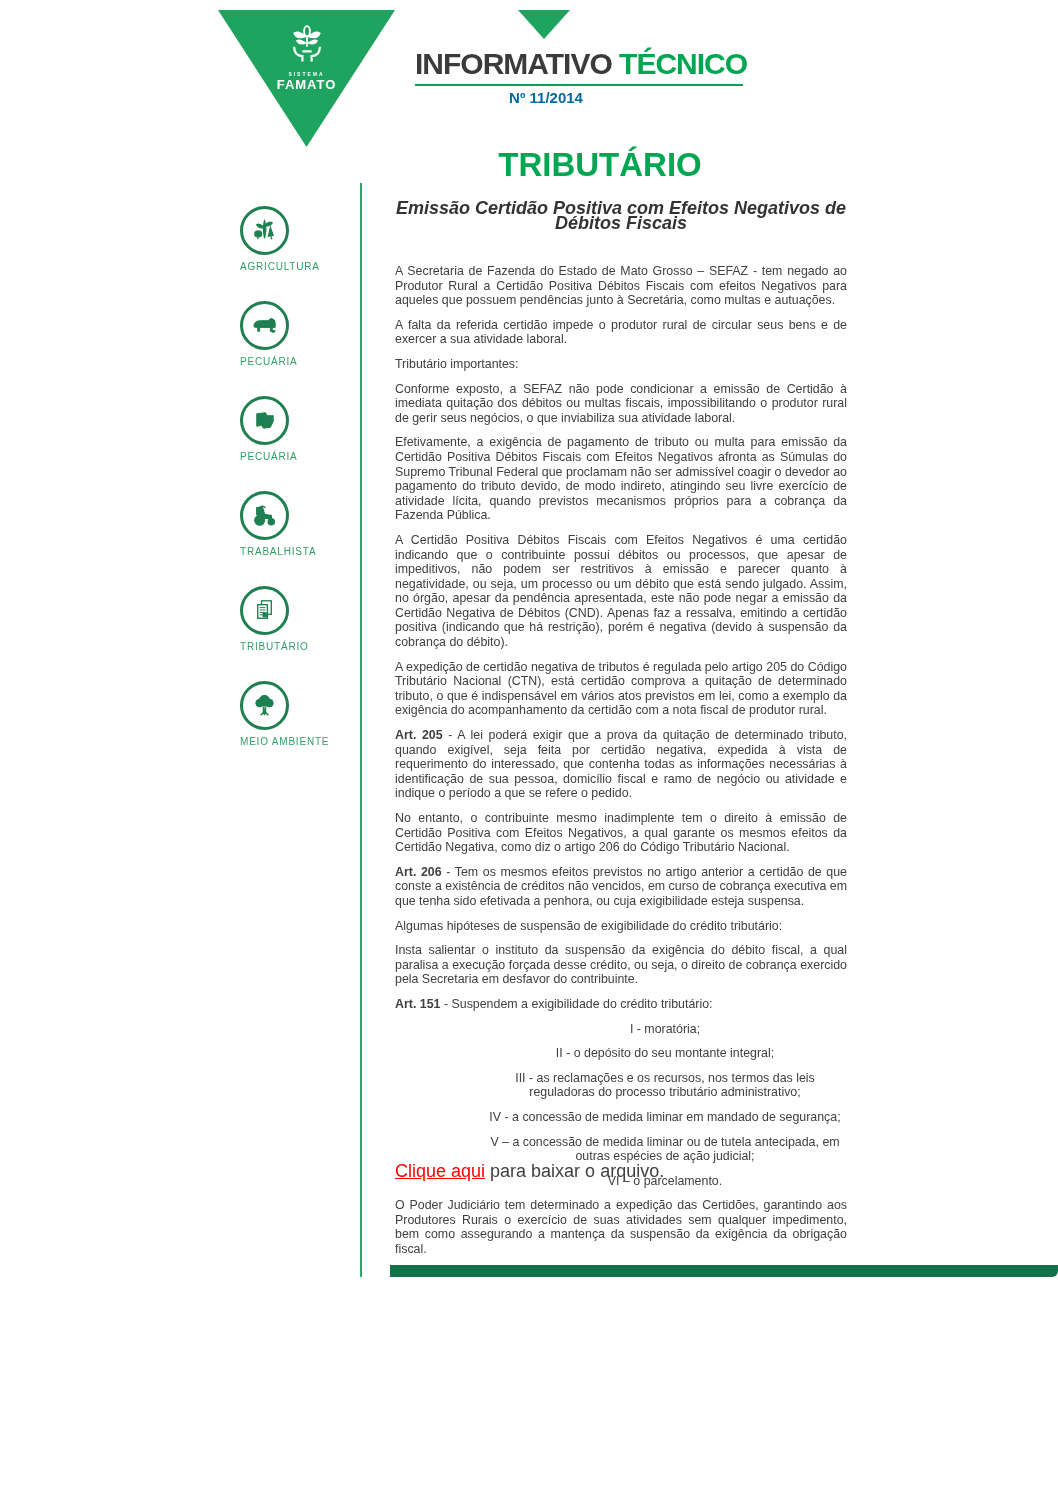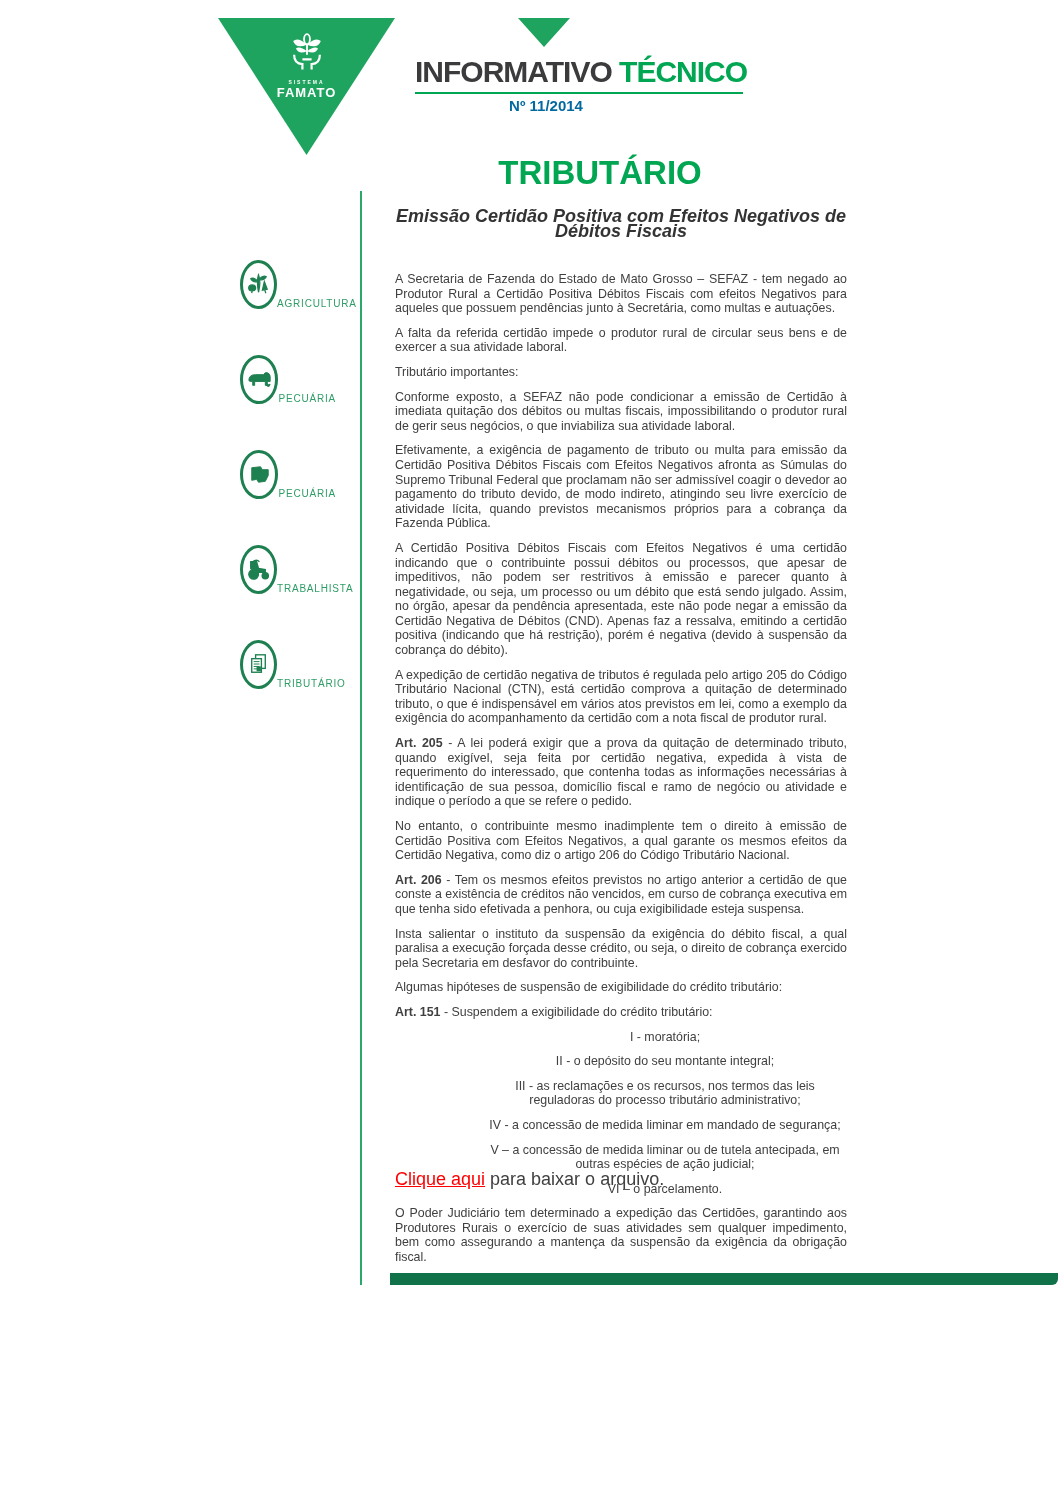--- a/index.html
+++ b/index.html
@@ -1,17 +1,17 @@
 <!DOCTYPE html>
 <html><head>
 <meta charset="utf-8">
 <style>
   * { margin:0; padding:0; box-sizing:border-box; }
   body { background:#fff; font-family:"Liberation Sans", sans-serif; }
-  .page { position:relative; width:1058px; height:1277px; background:#fff; overflow:hidden; margin:8px auto;border-radius:6px; }
+  .page { position:relative; width:1058px; height:1277px; background:#fff; overflow:hidden; margin:0 auto;border-radius:6px; }
 
   
   .tri-big {
     position:absolute; left:218px; top:10px; width:177px; height:137px;
     background:#1EA45F; clip-path:polygon(0 0,100% 0,50% 100%);
     display:flex; flex-direction:column; align-items:center; padding-top:14px;
   }
   .tri-small {
     position:absolute; left:518px; top:10px; width:52px; height:29px;
     background:#1EA45F; clip-path:polygon(0 0,100% 0,50% 100%);
@@ -27,21 +27,21 @@
   .issue { width:262px; text-align:center; color:#0369a1; font-weight:bold; font-size:15px; }
 
   .section-title { position:absolute; left:340px; top:146px; width:520px; text-align:center;
     font-size:33px; font-weight:bold; color:#00A651; letter-spacing:0px; }
 
   
   .vline { position:absolute; left:360px; top:183px; width:2px; height:1230px; background:#2AA76B; }
 
   
   .sidebar { position:absolute; left:240px; top:206px; width:96px; }
-  .side-item { height:95px; display:flex; flex-direction:row; align-items:flex-end; }
+  .side-item { height:95px; display:flex; flex-direction:column; align-items:flex-start; }
   .side-circle { width:49px; height:49px; border:3px solid #1E8050; border-radius:50%;
     display:flex; align-items:center; justify-content:center; background:#fff; }
   .side-label { margin-top:6px; font-size:10px; letter-spacing:0.8px; color:#2E9D66; text-align:center; white-space:nowrap; }
   .side-circle svg { width:31px; height:31px; }
   .icn { fill:#1E8050; stroke:#1E8050; }
 
   
   .content { position:absolute; left:395px; top:201px; width:452px;
     font-size:12.4px; line-height:14.6px; color:#404040; text-align:justify; }
   .headline { font-size:18px; font-weight:bold; font-style:italic; text-align:center;
@@ -164,37 +164,50 @@
             <rect x="13" y="6" width="10" height="14"></rect>
             <rect x="9" y="10" width="10" height="14"></rect>
             <path d="M11 13 H17 M11 15.5 H17 M11 18 H17 M11 20.5 H17" stroke-width="1"></path>
             <rect x="14" y="18" width="4.5" height="5" fill="#1E8050" stroke="none"></rect>
           </g>
         </svg>
       </div>
       <div class="side-label">TRIBUTÁRIO</div>
     </div>
 
+    <div class="side-item">
+      <div class="side-circle">
+        <svg viewBox="0 0 32 32">
+          <g class="icn" stroke-width="1">
+            <circle cx="16" cy="11" r="5.5"></circle>
+            <circle cx="11" cy="13.5" r="4"></circle>
+            <circle cx="21" cy="13.5" r="4"></circle>
+            <path d="M15 17 L15 23 L12 26 M17 17 L17 23 L20 26 M16 20 L16 26" fill="none" stroke-width="1.6"></path>
+          </g>
+        </svg>
+      </div>
+      <div class="side-label">MEIO AMBIENTE</div>
+    </div>
   </div>
 
   <div class="content">
     <div class="headline">Emissão Certidão Positiva com Efeitos Negativos de Débitos Fiscais</div>
 
     <p>A Secretaria de Fazenda do Estado de Mato Grosso – SEFAZ - tem negado ao Produtor Rural a Certidão Positiva Débitos Fiscais com efeitos Negativos para aqueles que possuem pendências junto à Secretária, como multas e autuações.</p>
     <p>A falta da referida certidão impede o produtor rural de circular seus bens e de exercer a sua atividade laboral.</p>
     <p>Tributário importantes:</p>
     <p>Conforme exposto, a SEFAZ não pode condicionar a emissão de Certidão à imediata quitação dos débitos ou multas fiscais, impossibilitando o produtor rural de gerir seus negócios, o que inviabiliza sua atividade laboral.</p>
     <p>Efetivamente, a exigência de pagamento de tributo ou multa para emissão da Certidão Positiva Débitos Fiscais com Efeitos Negativos afronta as Súmulas do Supremo Tribunal Federal que proclamam não ser admissível coagir o devedor ao pagamento do tributo devido, de modo indireto, atingindo seu livre exercício de atividade lícita, quando previstos mecanismos próprios para a cobrança da Fazenda Pública.</p>
     <p>A Certidão Positiva Débitos Fiscais com Efeitos Negativos é uma certidão indicando que o contribuinte possui débitos ou processos, que apesar de impeditivos, não podem ser restritivos à emissão e parecer quanto à negatividade, ou seja, um processo ou um débito que está sendo julgado. Assim, no órgão, apesar da pendência apresentada, este não pode negar a emissão da Certidão Negativa de Débitos (CND). Apenas faz a ressalva, emitindo a certidão positiva (indicando que há restrição), porém é negativa (devido à suspensão da cobrança do débito).</p>
     <p>A expedição de certidão negativa de tributos é regulada pelo artigo 205 do Código Tributário Nacional (CTN), está certidão comprova a quitação de determinado tributo, o que é indispensável em vários atos previstos em lei, como a exemplo da exigência do acompanhamento da certidão com a nota fiscal de produtor rural.</p>
     <p><span class="lead">Art. 205</span><span> - A lei poderá exigir que a prova da quitação de determinado tributo, quando exigível, seja feita por certidão negativa, expedida à vista de requerimento do interessado, que contenha todas as informações necessárias à identificação de sua pessoa, domicílio fiscal e ramo de negócio ou atividade e indique o período a que se refere o pedido.</span></p>
     <p>No entanto, o contribuinte mesmo inadimplente tem o direito à emissão de Certidão Positiva com Efeitos Negativos, a qual garante os mesmos efeitos da Certidão Negativa, como diz o artigo 206 do Código Tributário Nacional.</p>
     <p><span class="lead">Art. 206</span><span> - Tem os mesmos efeitos previstos no artigo anterior a certidão de que conste a existência de créditos não vencidos, em curso de cobrança executiva em que tenha sido efetivada a penhora, ou cuja exigibilidade esteja suspensa.</span></p>
+    <p>Algumas hipóteses de suspensão de exigibilidade do crédito tributário:</p>
     <p>Insta salientar o instituto da suspensão da exigência do débito fiscal, a qual paralisa a execução forçada desse crédito, ou seja, o direito de cobrança exercido pela Secretaria em desfavor do contribuinte.</p>
-    <p>Algumas hipóteses de suspensão de exigibilidade do crédito tributário:</p>
     <p><span class="lead">Art. 151</span><span> - Suspendem a exigibilidade do crédito tributário:</span></p>
 
     <div class="law-list">
       <p>I - moratória;</p>
       <p>II - o depósito do seu montante integral;</p>
       <p>III - as reclamações e os recursos, nos termos das leis reguladoras do processo tributário administrativo;</p>
       <p>IV - a concessão de medida liminar em mandado de segurança;</p>
       <p>V – a concessão de medida liminar ou de tutela antecipada, em outras espécies de ação judicial;</p>
       <p>VI – o parcelamento.</p>
     </div>

